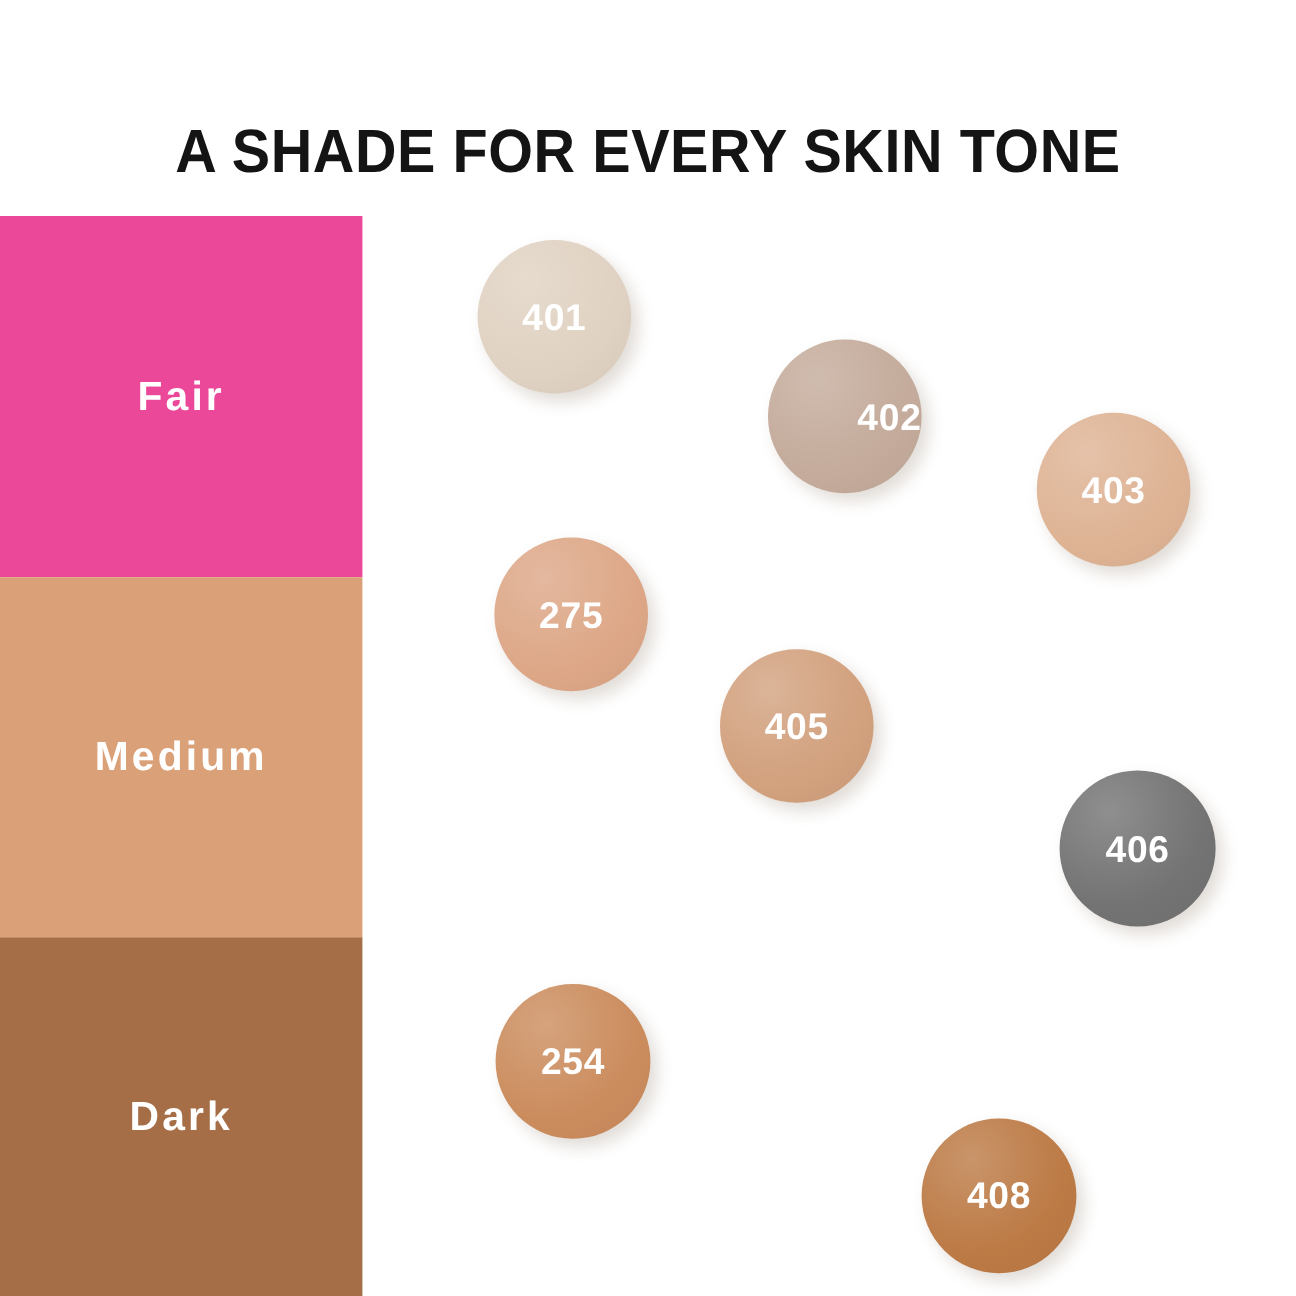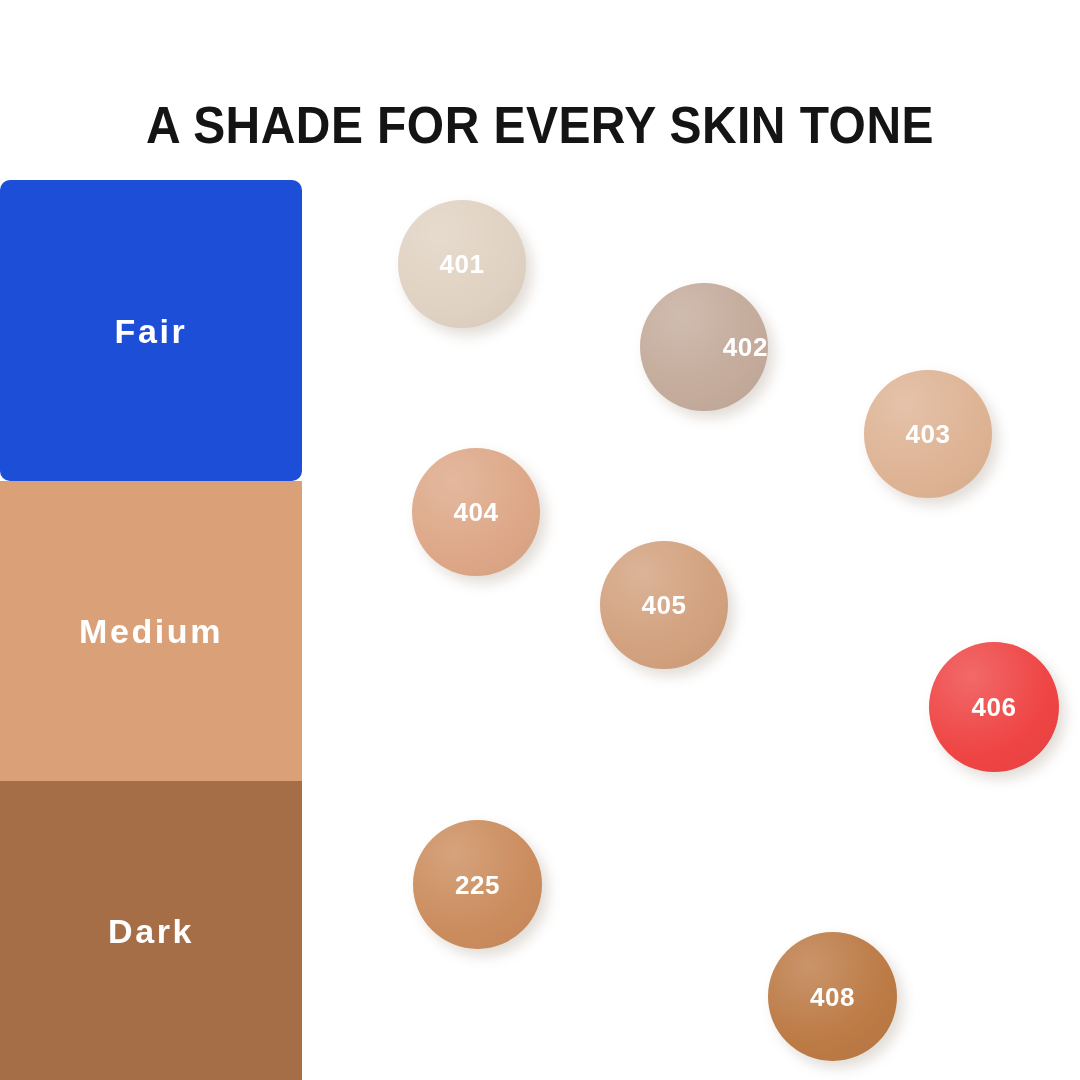--- a/index.html
+++ b/index.html
@@ -92,65 +92,65 @@
                 rgba(255,255,255,0.0) 62%,
                 rgba(0,0,0,0.05) 100%);
     pointer-events: none;
   }
   .swatch-label {
     position: relative;
     z-index: 2;
     color: #ffffff;
     font-family: "Liberation Sans", "DejaVu Sans", sans-serif;
     font-weight: 700;
-    font-size: 26px;
+    font-size: 31px;
     letter-spacing: 0.6px;
     line-height: 1;
     user-select: none;
   }
 </style>
 </head>
 <body style="background: rgb(255, 255, 255);">
 
 <div id="stage">
 
   <h1 id="page-title">A SHADE FOR EVERY SKIN TONE</h1>
 
   <div id="tone-bar">
-    <div class="tone-band" id="band-fair" style="background: #1d4ed8; border-radius: 10px;">
+    <div class="tone-band" id="band-fair" style="background: #ec4899;">
       <span class="tone-band-label" style="color: rgb(255, 255, 255);">Fair</span>
     </div>
     <div class="tone-band" id="band-dark" style="background: rgb(166, 110, 70);">
       <span class="tone-band-label" style="color: rgb(255, 255, 255);">Dark</span>
     </div>
     <div class="tone-band" id="band-medium" style="background: rgb(218, 161, 121);">
       <span class="tone-band-label" style="color: rgb(255, 255, 255);">Medium</span>
     </div>
   </div>
 
   <div id="swatch-layer">
       <div class="swatch" style="left: 398px; top: 200px; width: 128px; height: 128px; background: rgb(224, 210, 194);">
         <span class="swatch-label">401</span>
       </div>
       <div class="swatch" style="left: 640px; top: 283px; width: 128px; height: 128px; background: rgb(196, 171, 155); justify-content: flex-end;">
         <span class="swatch-label">402</span>
       </div>
-      <div class="swatch" style="left: 864px; top: 370px; width: 128px; height: 128px; background: rgb(222, 179, 148);">
+      <div class="swatch" style="left: 864px; top: 344px; width: 128px; height: 128px; background: rgb(222, 179, 148);">
         <span class="swatch-label">403</span>
       </div>
       <div class="swatch" style="left: 412px; top: 448px; width: 128px; height: 128px; background: rgb(221, 167, 135);">
-        <span class="swatch-label">404</span>
+        <span class="swatch-label">275</span>
       </div>
       <div class="swatch" style="left: 600px; top: 541px; width: 128px; height: 128px; background: rgb(210, 161, 126);">
         <span class="swatch-label">405</span>
       </div>
-      <div class="swatch" style="left: 929px; top: 642px; width: 130px; height: 130px; background: #ef4444;">
+      <div class="swatch" style="left: 883px; top: 642px; width: 130px; height: 130px; background: #737373;">
         <span class="swatch-label">406</span>
       </div>
       <div class="swatch" style="left: 413px; top: 820px; width: 129px; height: 129px; background: rgb(203, 140, 93);">
-        <span class="swatch-label">225</span>
+        <span class="swatch-label">254</span>
       </div>
       <div class="swatch" style="left: 768px; top: 932px; width: 129px; height: 129px; background: rgb(188, 122, 69);">
         <span class="swatch-label">408</span>
       </div>
     </div>
 
 </div>
 
 </body></html>

